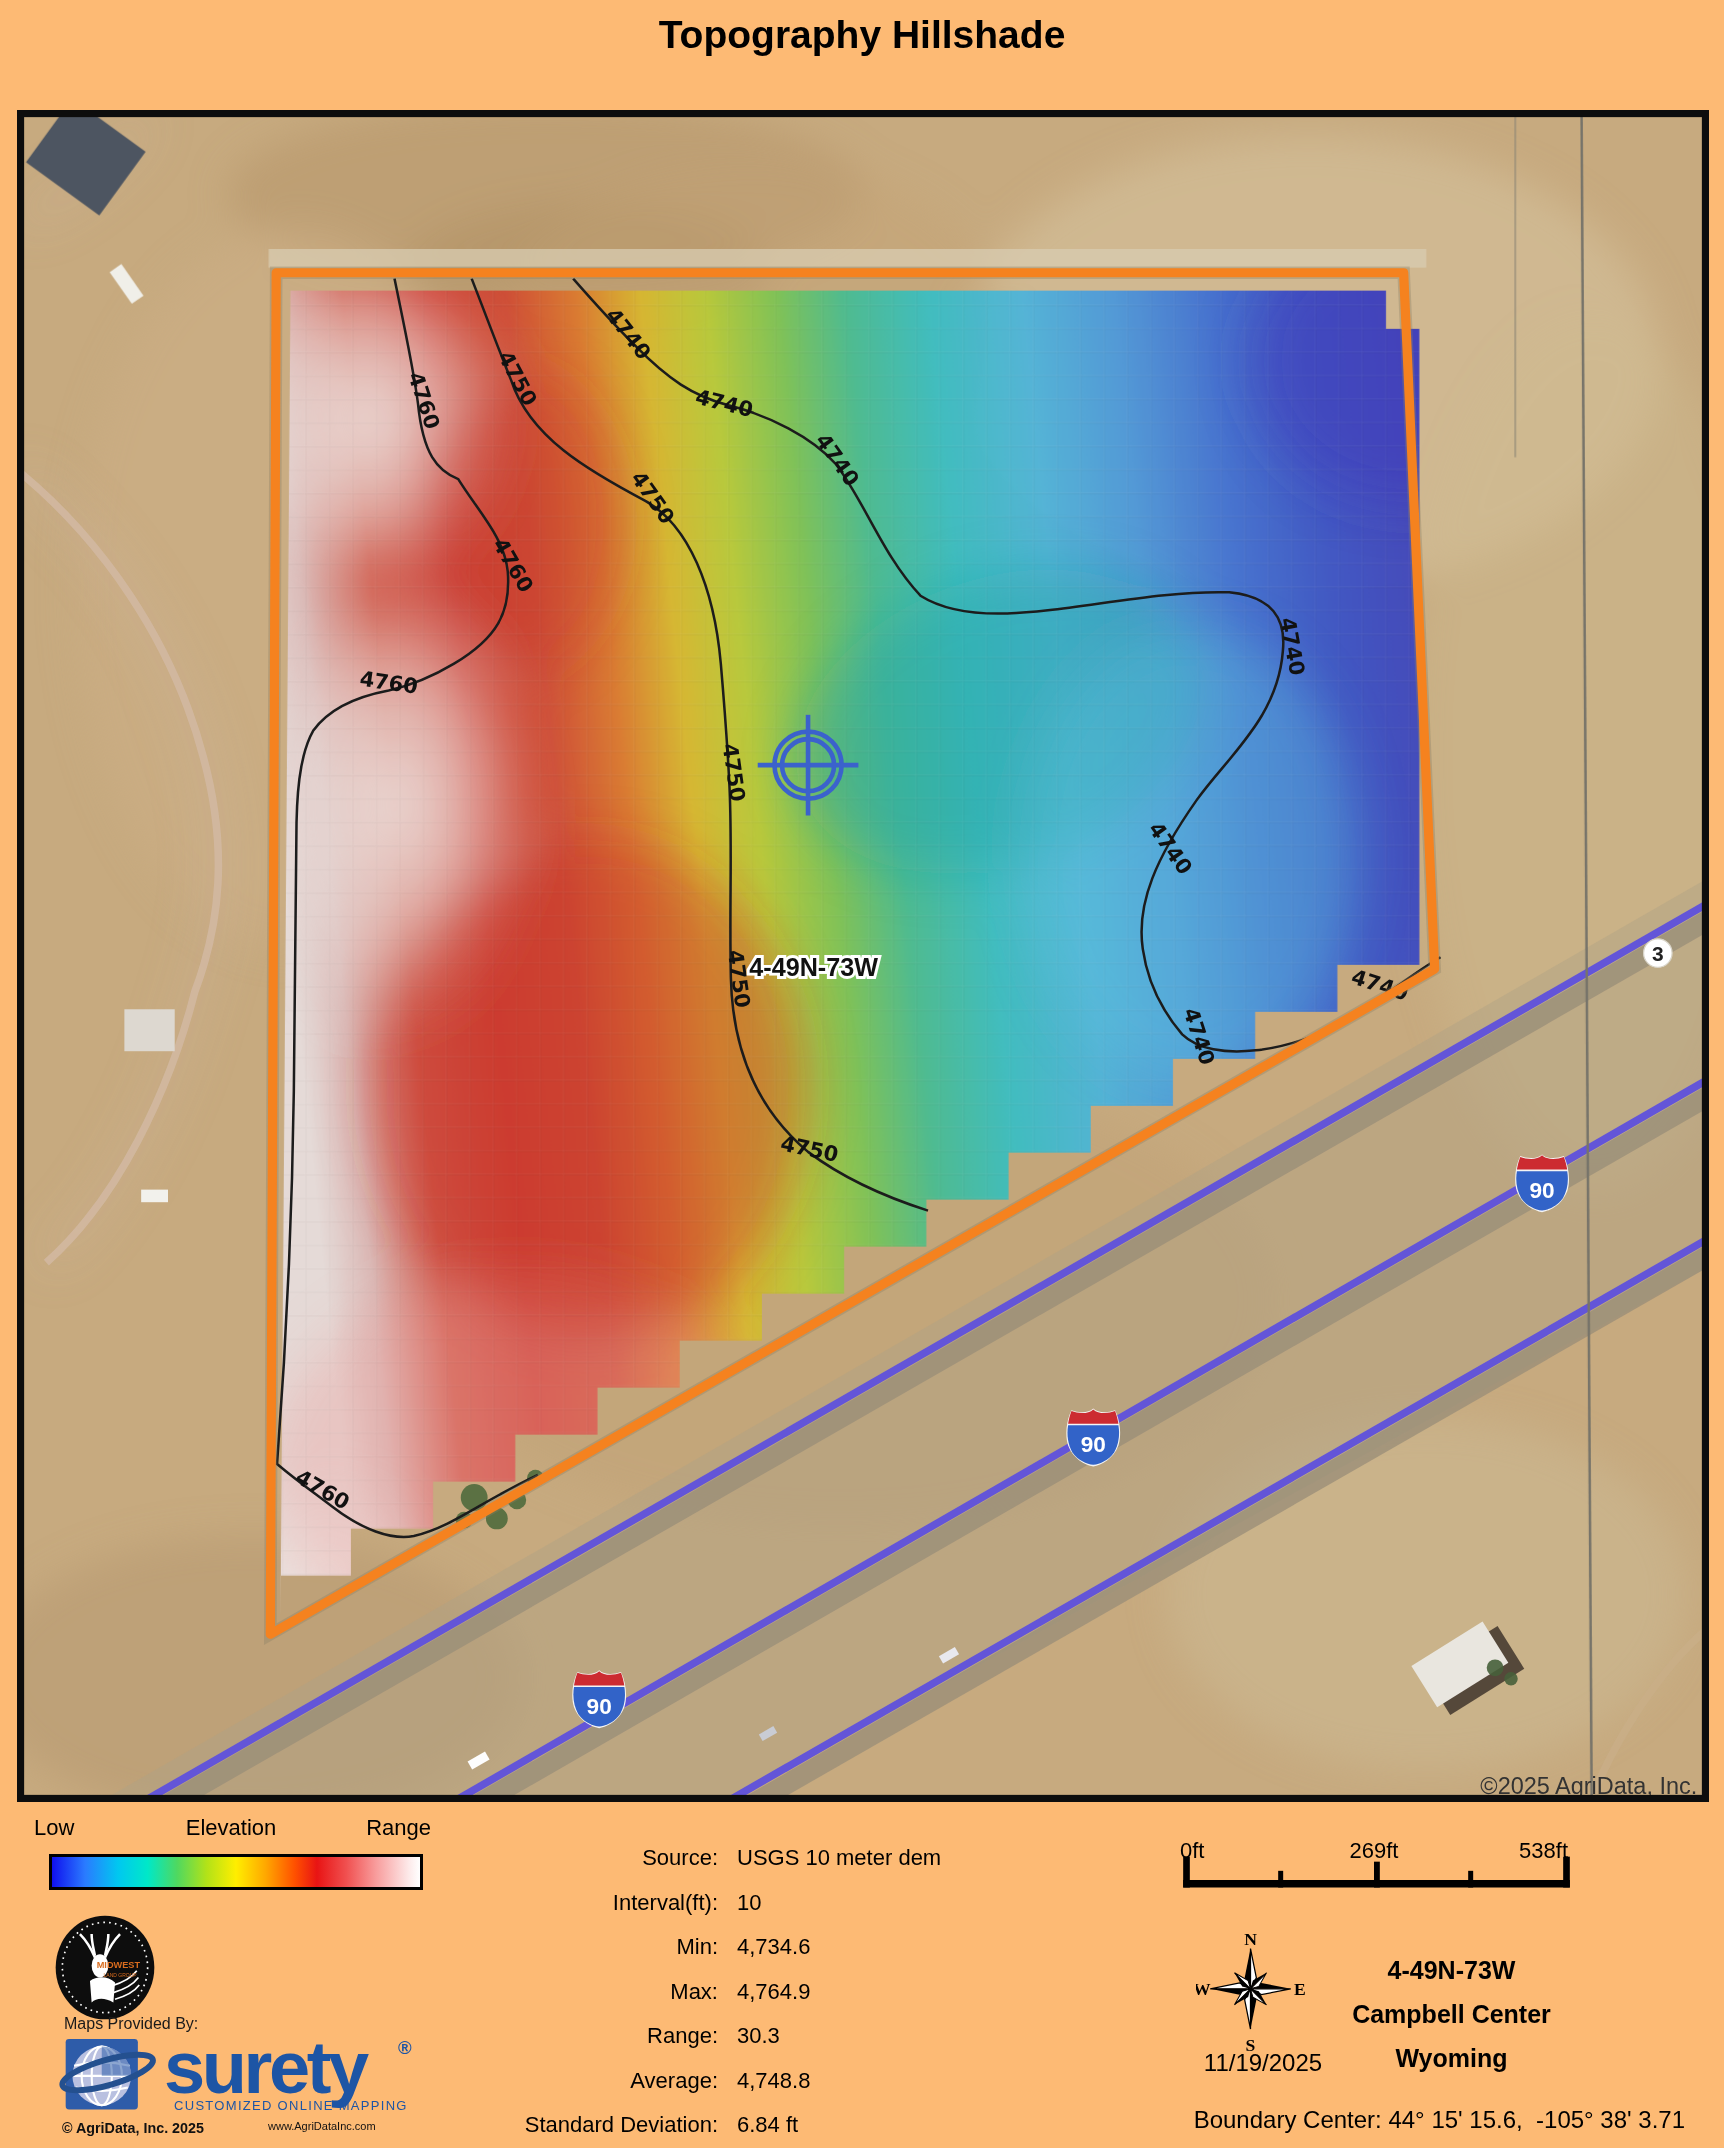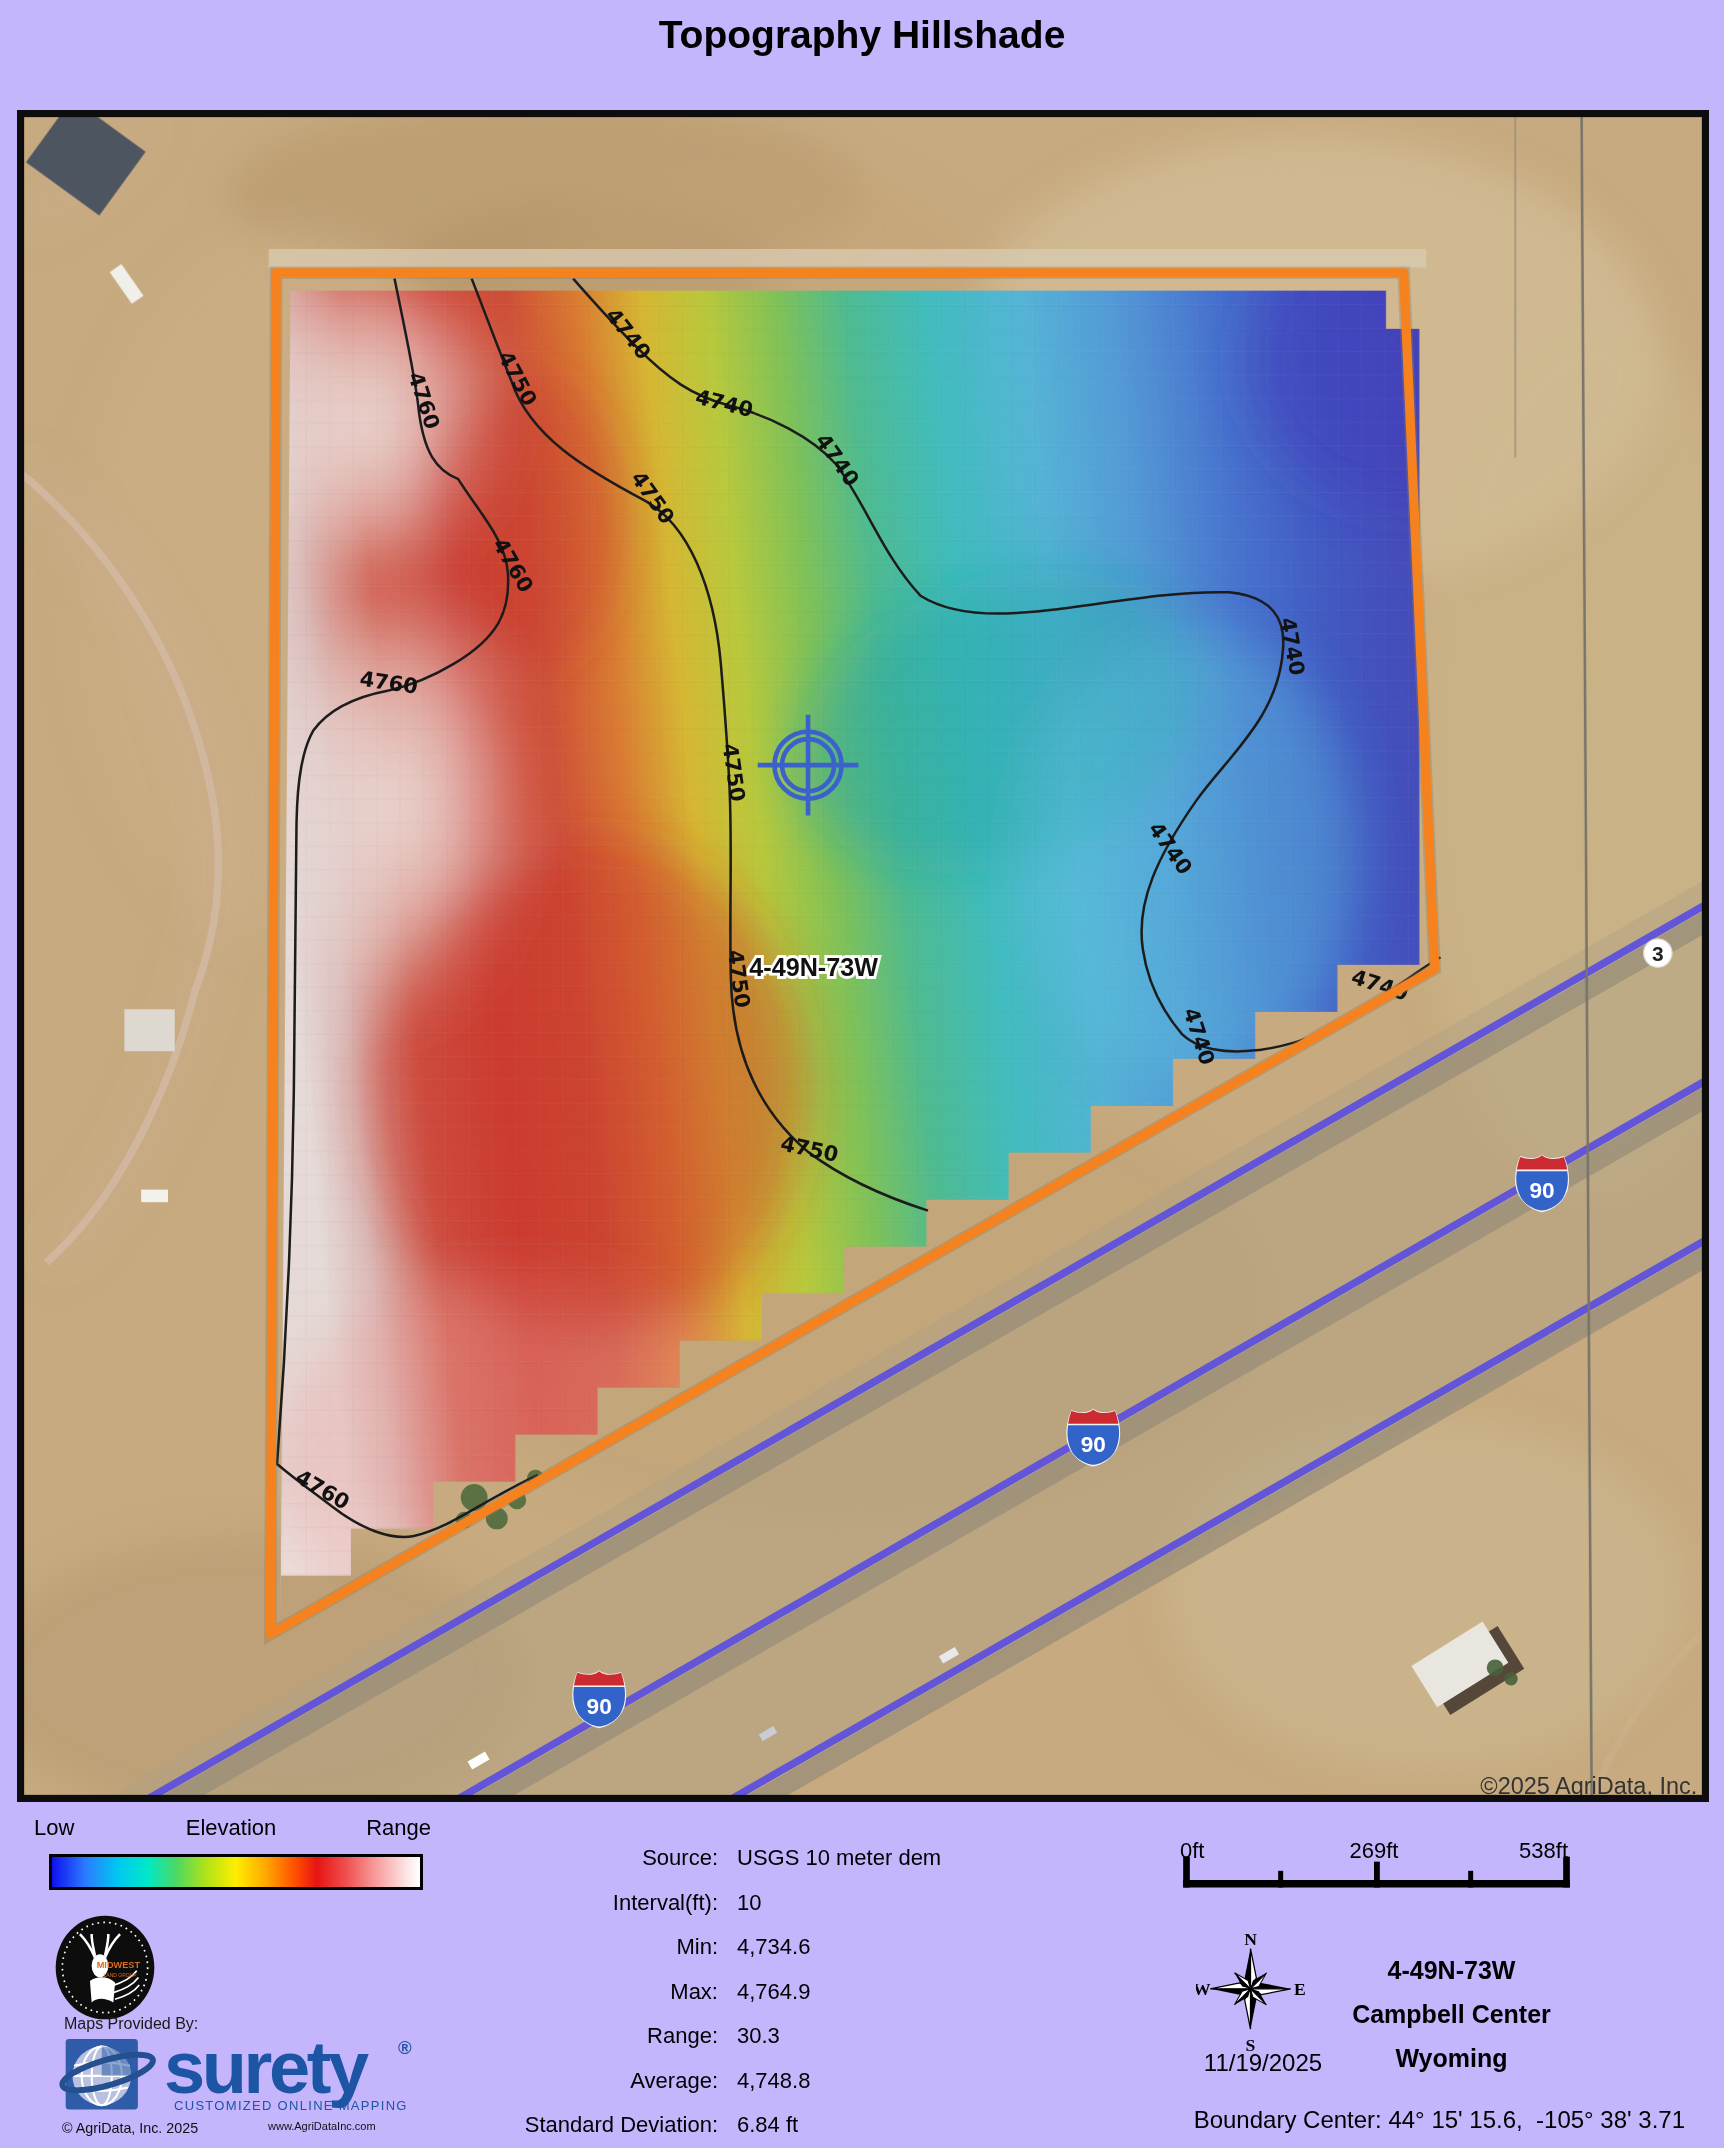--- a/index.html
+++ b/index.html
@@ -1,36 +1,36 @@
 <!DOCTYPE html>
 <html style="font-size:13.4px"><head>
 <meta charset="utf-8">
 <style>
   html,body{margin:0;padding:0;background:#fff;width:1724px;height:2148px;overflow:hidden;
     font-family:"Liberation Sans", sans-serif;color:#000;}
   .abs{position:absolute;}
-  #page{position:relative;width:1724px;height:2148px;background:#c4b5fd;}
+  #page{position:relative;width:1724px;height:2148px;background:#fdba74;}
   #title{left:0;top:13.4px;width:1724px;text-align:center;font-size:39px;font-weight:bold;letter-spacing:0px;}
   #mapwrap{left:17px;top:110px;width:1692px;height:1692px;}
   
   .leg-lab{top:1815px;font-size:22px;}
   #grad-bar{left:49px;top:1854px;width:368px;height:30px;border:3.4px solid #000;
     background:linear-gradient(to right,#1010ee 0%,#2a7bff 9%,#00c8f0 18%,#00e8c8 26%,#4fd860 34%,#b2e218 42%,#ffee00 50%,#ffa800 58%,#ff5000 66%,#ee1republic4 70%,#e81414 72%,#f05050 80%,#f89c9c 88%,#fdeaea 97%,#ffffff 100%);}
   .stat-row{left:361px;width:537px;height:28.5px;font-size:22px;}
   .stat-row .lab{position:absolute;left:0;width:357px;text-align:right;}
   .stat-row .val{position:absolute;left:376px;text-align:left;white-space:nowrap;}
   .scale-lab{top:1838px;font-size:22px;}
   #county-block{left:1309px;top:1948px;width:285px;text-align:center;font-weight:bold;font-size:25px;line-height:44px;}
   #date{left:1196px;top:2049px;width:134px;text-align:center;font-size:24px;}
   #boundary{left:1007px;top:2106px;width:678px;text-align:right;font-size:24px;white-space:pre;}
   #maps-by{left:64px;top:2015px;font-size:16px;color:#1a1a1a;}
   #surety-word{left:164px;top:2031px;font-size:74px;font-weight:bold;color:#1d55a5;letter-spacing:-3.4px;line-height:74px;}
   #surety-reg{left:398px;top:2037px;font-size:18.5px;font-weight:bold;color:#1d55a5;}
   #surety-tag{left:174px;top:2098px;font-size:13px;font-weight:normal;color:#1d55a5;letter-spacing:1.3px;}
-  #agridata-c{left:62px;top:2120px;font-size:14.3px;color:#111;}
+  #agridata-c{left:62px;top:2120px;font-size:14.3px;color:#111;font-weight:bold;}
   #agridata-w{left:268px;top:2120px;font-size:11px;color:#111;}
 </style>
 </head>
 <body>
 
 <div id="page">
 
   <div class="abs" id="title">Topography Hillshade</div>
 
   <div class="abs" id="mapwrap">

